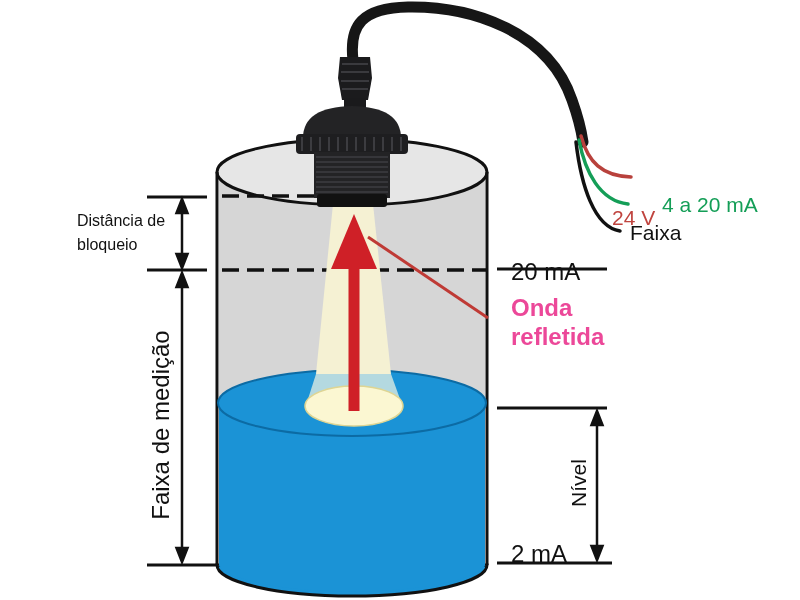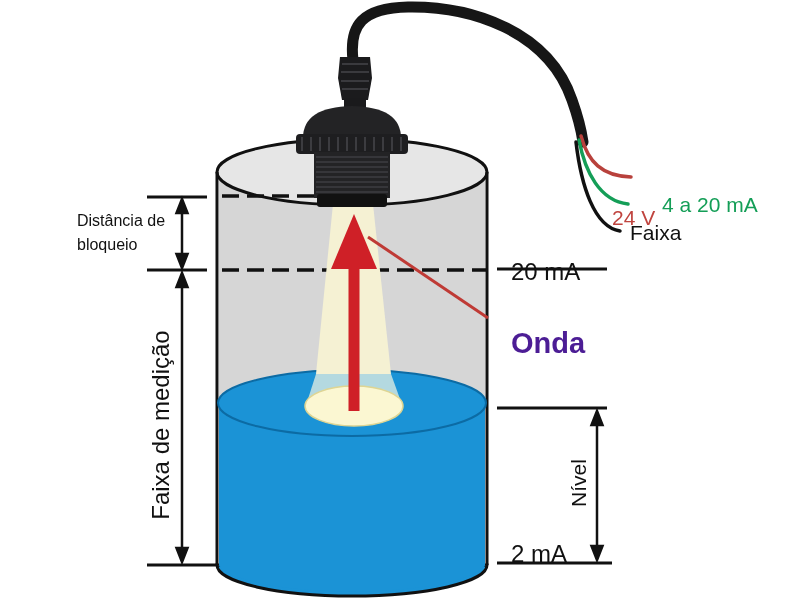--- a/index.html
+++ b/index.html
@@ -8,21 +8,21 @@
     overflow:hidden;font-family:"Liberation Sans",sans-serif;
   }
   .stage svg{position:absolute;left:0;top:0;}
   .lbl{
     position:absolute;color:#111;white-space:nowrap;
     font-family:"Liberation Sans",sans-serif;line-height:1.2;
   }
   .lbl-dim{font-size:16px;line-height:24px;}
   .lbl-ma{font-size:24px;}
   .lbl-wire{font-size:21px;}
-  .lbl-red{color:#4c1d95;font-weight:bold;font-size:29px;line-height:29px;margin-top:36px;}
+  .lbl-red{color:#ec4899;font-weight:bold;font-size:24px;line-height:29px;}
   .rot{transform:rotate(-90deg);transform-origin:center center;text-align:center;}
   .c-power{color:#c0443f;}
   .c-signal{color:#149e57;}
   .c-shield{color:#111111;}
 </style>
 </head>
 <body>
 
 <div class="stage">
 <svg width="800" height="600" viewBox="0 0 800 600">
@@ -142,20 +142,21 @@
   <div>Distância de</div>
   <div>bloqueio</div>
 </div>
 
 <div class="lbl rot" style="left:50px;top:412px;width:220px;height:26px;font-size:24px;">Faixa de medição</div>
 
 <div class="lbl lbl-ma" style="left:511px;top:242px;margin-top:16px;">20 mA</div>
 
 <div class="lbl lbl-red" style="left:511px;top:293px;">
   <div>Onda</div>
+  <div>refletida</div>
 </div>
 
 <div class="lbl rot" style="left:538px;top:471px;width:80px;height:24px;font-size:21px;">Nível</div>
 
 <div class="lbl lbl-ma" style="left:511px;top:540px;">2 mA</div>
 
 <div class="lbl lbl-wire c-power" style="left:612px;top:166px;margin-top:39px;">24 V</div>
 <div class="lbl lbl-wire c-signal" style="left:634px;top:192px;margin-left:28px;">4 a 20 mA</div>
 <div class="lbl lbl-wire c-shield" style="left:630px;top:220px;">Faixa</div>
 </div>

